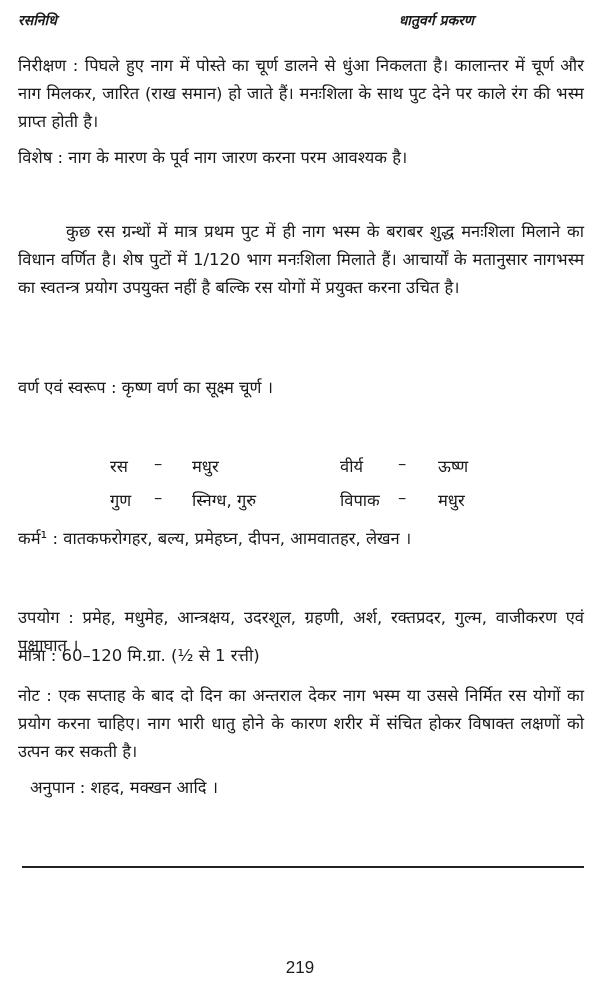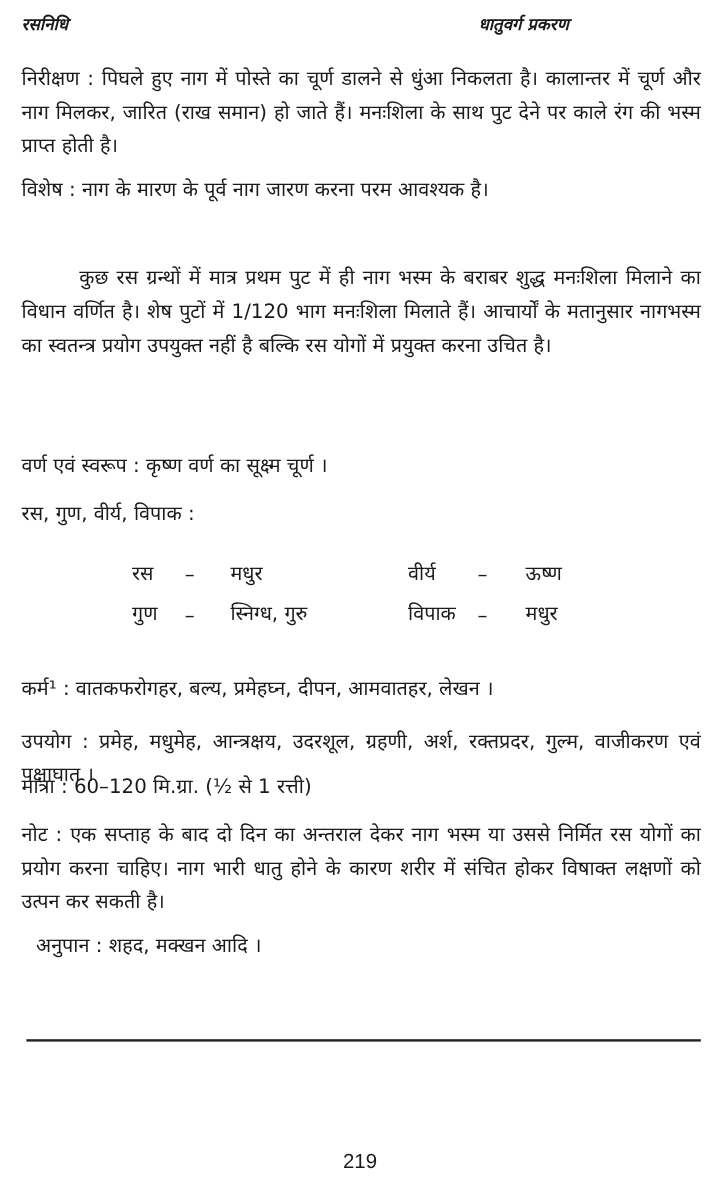--- a/index.html
+++ b/index.html
@@ -17,21 +17,21 @@
   .body-text {
     position: absolute; left: 18px; width: 566px;
     font-size: 16.5px; line-height: 28px; text-align: justify;
   }
   .lbl { font-weight: normal; }
   .p { margin: 0; }
   .indent { text-indent: 48px; }
   .props {
     position: absolute; left: 110px; width: 420px; font-size: 16.5px;
   }
-  .props-row { display: flex; height: 34px; align-items: flex-end; }
+  .props-row { display: flex; height: 34px; align-items: flex-start; }
   .props-row span { display: inline-block; }
   .c1 { width: 44px; }
   .c2 { width: 38px; }
   .c3 { width: 148px; }
   .c4 { width: 58px; }
   .c5 { width: 40px; }
   .c6 { width: 80px; }
   .footnote-rule {
     position: absolute; left: 22px; top: 866px; width: 562px; height: 2px; background: #222;
   }
@@ -61,44 +61,41 @@
 
   <div class="body-text" style="top:182px;margin-top:36px;">
     <p class="p indent">कुछ रस ग्रन्थों में मात्र प्रथम पुट में ही नाग भस्म के बराबर शुद्ध मनःशिला मिलाने का विधान वर्णित है। शेष पुटों में 1/120 भाग मनःशिला मिलाते हैं। आचार्यों के मतानुसार नागभस्म का स्वतन्त्र प्रयोग उपयुक्त नहीं है बल्कि रस योगों में प्रयुक्त करना उचित है।</p>
   </div>
 
 
   <div class="body-text" style="top:374px;">
     <p class="p"><span class="lbl">वर्ण एवं स्वरूप :</span><span> कृष्ण वर्ण का सूक्ष्म चूर्ण ।</span></p>
   </div>
 
-  <div class="body-text" style="top:414px;">
-    <p class="p"><span class="lbl">रस, गुण, वीर्य, विपाक :</span></p>
-  </div>
 
   <div class="props" style="top:454px;">
     <div class="props-row">
       <span class="c1">रस</span>
       <span class="c2">–</span>
       <span class="c3">मधुर</span>
       <span class="c4">वीर्य</span>
       <span class="c5">–</span>
       <span class="c6">ऊष्ण</span>
     </div>
     <div class="props-row">
       <span class="c1">गुण</span>
       <span class="c2">–</span>
       <span class="c3">स्निग्ध, गुरु</span>
       <span class="c4">विपाक</span>
       <span class="c5">–</span>
       <span class="c6">मधुर</span>
     </div>
   </div>
 
-  <div class="body-text" style="top:560px;">
+  <div class="body-text" style="top:525px;">
     <p class="p"><span class="lbl">कर्म¹ :</span><span> वातकफरोगहर, बल्य, प्रमेहघ्न, दीपन, आमवातहर, लेखन ।</span></p>
   </div>
 
   <div class="body-text" style="top:604px;">
     <p class="p"><span class="lbl">उपयोग :</span><span> प्रमेह, मधुमेह, आन्त्रक्षय, उदरशूल, ग्रहणी, अर्श, रक्तप्रदर, गुल्म, वाजीकरण एवं पक्षाघात ।</span></p>
   </div>
 
   <div class="body-text" style="top:642px;">
     <p class="p"><span class="lbl">मात्रा :</span><span> 60–120 मि.ग्रा. (½ से 1 रत्ती)</span></p>
   </div>

